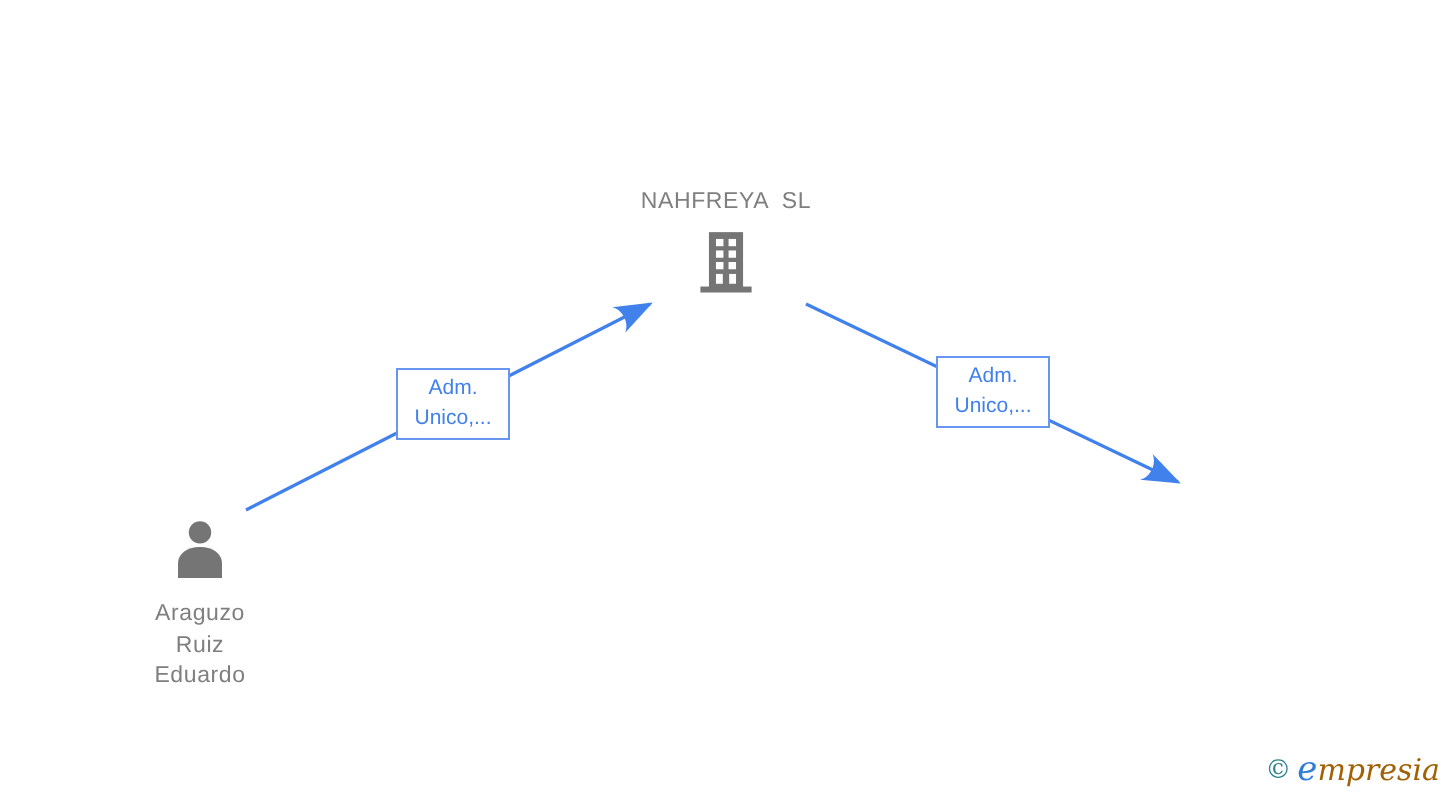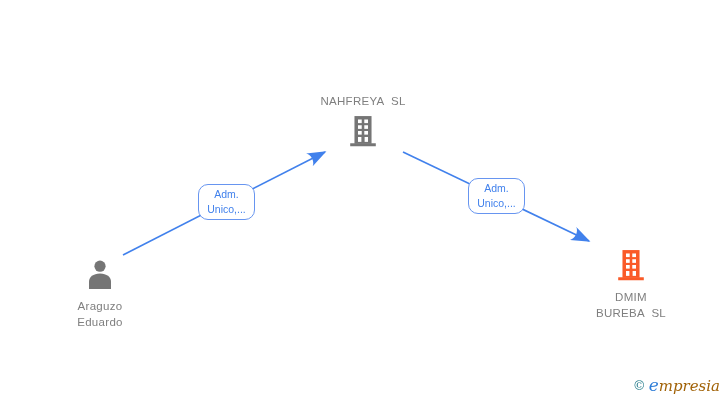--- a/index.html
+++ b/index.html
@@ -4,21 +4,21 @@
 <style>
   html,body{margin:0;padding:0;background:#ffffff;}
   .stage{
     position:relative;width:728px;height:400px;background:#ffffff;overflow:hidden;
     font-family:"Liberation Sans","DejaVu Sans",sans-serif;
   }
   svg.edges{position:absolute;left:0;top:0;width:728px;height:400px;}
 
   .edge-label{
     position:absolute;width:57px;height:36px;box-sizing:border-box;
-    background:#ffffff;border:1.5px solid #6795f0;border-radius:10px;
+    background:#ffffff;border:1.5px solid #6795f0;border-radius:0;
     color:#4181ec;font-size:10.5px;line-height:15px;text-align:center;
     padding-top:2px;
   }
   .edge-label div{white-space:pre;}
 
   .node{position:absolute;text-align:center;}
   .node .nlabel{color:#7f7f7f;letter-spacing:.3px;}
   .node .nlabel div{white-space:pre;}
 
   .node-person{left:55px;top:260px;width:90px;}
@@ -63,20 +63,21 @@
     <div>Unico,...</div>
   </div>
 
   <div class="node node-person">
     <svg width="32" height="30" viewBox="0 0 32 30">
       <circle cx="16" cy="6.2" r="5.6" fill="#757575"></circle>
       <path d="M16,13.5 c-6.8,0 -11,3.6 -11,8.2 L5,29 L27,29 L27,21.7 C27,17.1 22.8,13.5 16,13.5 Z" fill="#757575"></path>
     </svg>
     <div class="nlabel">
       <div>Araguzo</div>
+      <div>Ruiz</div>
       <div>Eduardo</div>
     </div>
   </div>
 
   <div class="node node-nahfreya">
     <div class="nlabel">
       <div>NAHFREYA  SL</div>
     </div>
     <svg width="30" height="32" viewBox="0 0 28 30">
       <rect x="6" y="1" width="16" height="26" fill="#757575"></rect>
@@ -87,38 +88,18 @@
         <rect x="9.3" y="9.6" width="3.5" height="3.4"></rect>
         <rect x="15.2" y="9.6" width="3.5" height="3.4"></rect>
         <rect x="9.3" y="15" width="3.5" height="3.4"></rect>
         <rect x="15.2" y="15" width="3.5" height="3.4"></rect>
         <rect x="9.3" y="20.6" width="3.2" height="4.6"></rect>
         <rect x="15.5" y="20.6" width="3.2" height="4.6"></rect>
       </g>
     </svg>
   </div>
 
-  <div class="node node-dmim">
-    <svg width="30" height="32" viewBox="0 0 28 30">
-      <rect x="6" y="1" width="16" height="26" fill="#fa5a28"></rect>
-      <rect x="2" y="26.5" width="24" height="2.8" fill="#fa5a28"></rect>
-      <g fill="#ffffff">
-        <rect x="9.3" y="4.2" width="3.5" height="3.4"></rect>
-        <rect x="15.2" y="4.2" width="3.5" height="3.4"></rect>
-        <rect x="9.3" y="9.6" width="3.5" height="3.4"></rect>
-        <rect x="15.2" y="9.6" width="3.5" height="3.4"></rect>
-        <rect x="9.3" y="15" width="3.5" height="3.4"></rect>
-        <rect x="15.2" y="15" width="3.5" height="3.4"></rect>
-        <rect x="9.3" y="20.6" width="3.2" height="4.6"></rect>
-        <rect x="15.5" y="20.6" width="3.2" height="4.6"></rect>
-      </g>
-    </svg>
-    <div class="nlabel">
-      <div>DMIM</div>
-      <div>BUREBA  SL</div>
-    </div>
-  </div>
 
   <div class="logo">
     <span class="csym">©</span><span class="einit">e</span><span class="brest">mpresia</span>
   </div>
 
 </div>
 
 </body></html>

